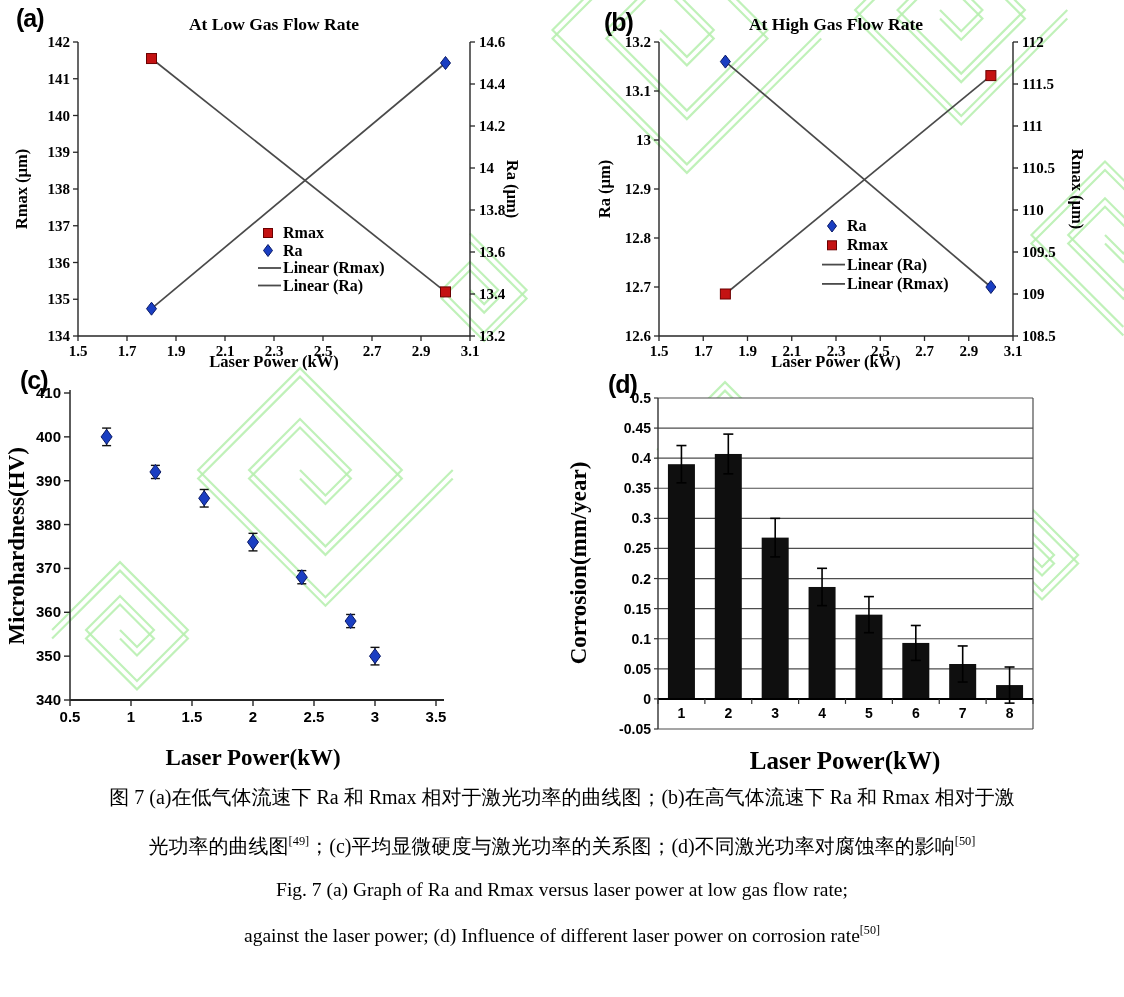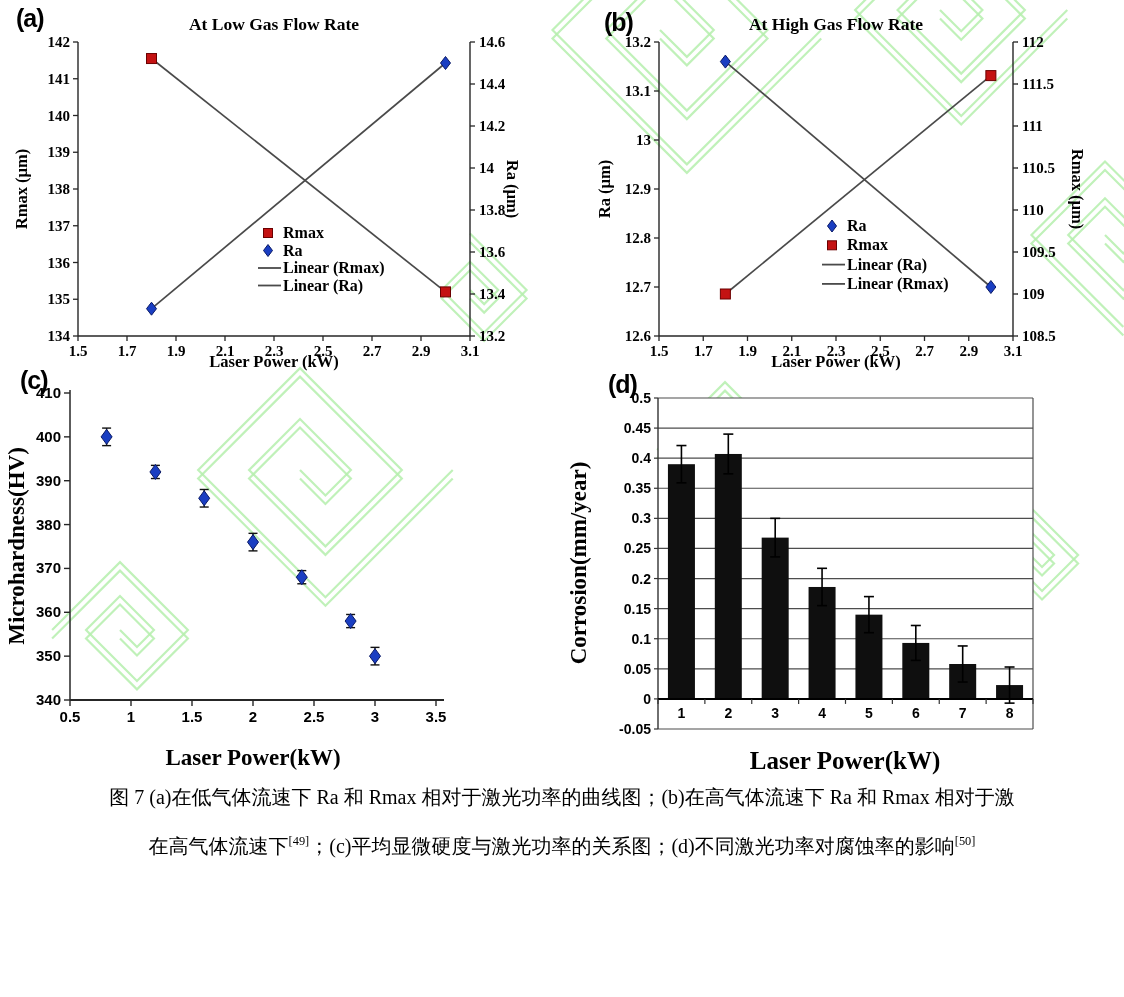--- a/index.html
+++ b/index.html
@@ -431,16 +431,18 @@
         <line x1="379.25" y1="328.9090909090909" x2="379.25" y2="333.9090909090909" stroke="#333" stroke-width="1.2"></line>
         <line x1="426.125" y1="328.9090909090909" x2="426.125" y2="333.9090909090909" stroke="#333" stroke-width="1.2"></line>
         <line x1="473" y1="328.9090909090909" x2="473" y2="333.9090909090909" stroke="#333" stroke-width="1.2"></line>
         <text x="285" y="399" class="axtBig2" text-anchor="middle">Laser Power(kW)</text>
         <text x="0" y="0" class="axtBig" text-anchor="middle" transform="translate(26,193) rotate(-90)">Corrosion(mm/year)</text>
       </svg>
   </figure>
 
   <div class="caption">
       <div class="cap-line cap-zh"><span>图 7 (a)在低气体流速下 Ra 和 Rmax 相对于激光功率的曲线图；(b)在高气体流速下 Ra 和 Rmax 相对于激</span></div>
-      <div class="cap-line cap-zh"><span>在高气体流速下</span><sup>[49]</sup><span>；(c)平均显微硬度与激光功率的关系图；(d)不同激光功率对腐蚀率的影响</span><sup>[50]</sup></div>
+      <div class="cap-line cap-zh"><span>光功率的曲线图</span><sup>[49]</sup><span>；(c)平均显微硬度与激光功率的关系图；(d)不同激光功率对腐蚀率的影响</span><sup>[50]</sup></div>
+      <div class="cap-line cap-en"><span>Fig. 7 (a) Graph of Ra and Rmax versus laser power at low gas flow rate;</span></div>
+      <div class="cap-line cap-en"><span>against the laser power; (d) Influence of different laser power on corrosion rate</span><sup>[50]</sup></div>
     </div>
 
 </div>
 
 </body></html>

